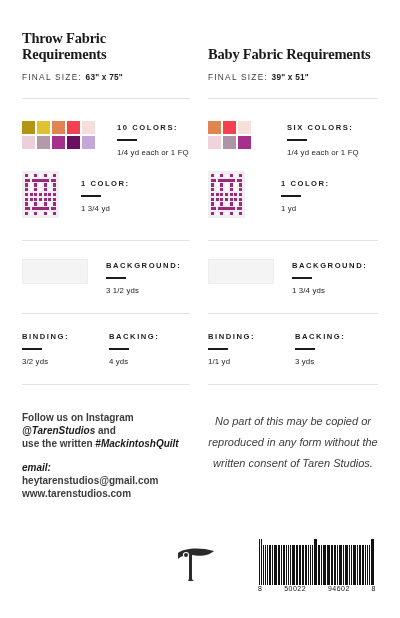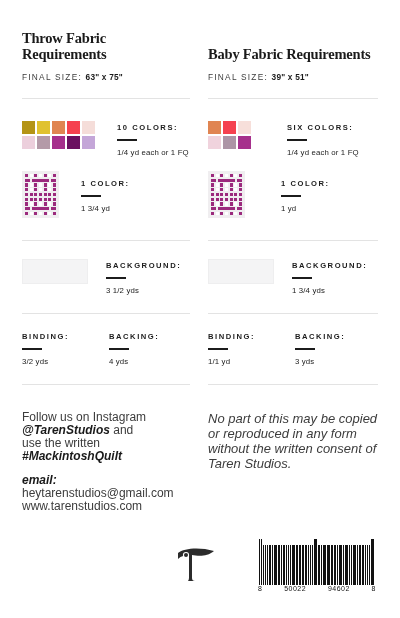--- a/index.html
+++ b/index.html
@@ -93,32 +93,34 @@
     background: #f4f4f5;
     border: 1px solid #eeeeef;
   }
 
   
   .footer { display: flex; width: 356px; margin-top: 26px; }
   .fcol { width: 178px; }
   .fcol.left { padding-right: 14px; }
   .fcol.right { padding-left: 8px; }
   .ftxt {
-    font-size: 12px;
+    font-size: 10px;
     line-height: 13px;
     color: #3c3c3c;
+    font-weight: bold;
   }
   .ftxt b { color: #1a1a1a; }
   .ftxt i { font-style: italic; }
   .fgap { height: 11px; }
   .ital {
-    font-size: 13px;
-    line-height: 15px;
+    font-size: 11px;
+    line-height: 21px;
     font-style: italic;
     color: #3c3c3c;
+    text-align: center;
   }
 
   
   .botbar { position: absolute; left: 22px; right: 22px; bottom: 26px; height: 62px; }
   .logo {
     position: absolute; left: 152px; top: 14px;
     width: 44px; height: 40px;
   }
   .barcode { position: absolute; right: 0; bottom: 0; width: 122px; }
   .bars { display: flex; align-items: flex-end; height: 48px; padding: 2px 3px 0; background:#fff; }

